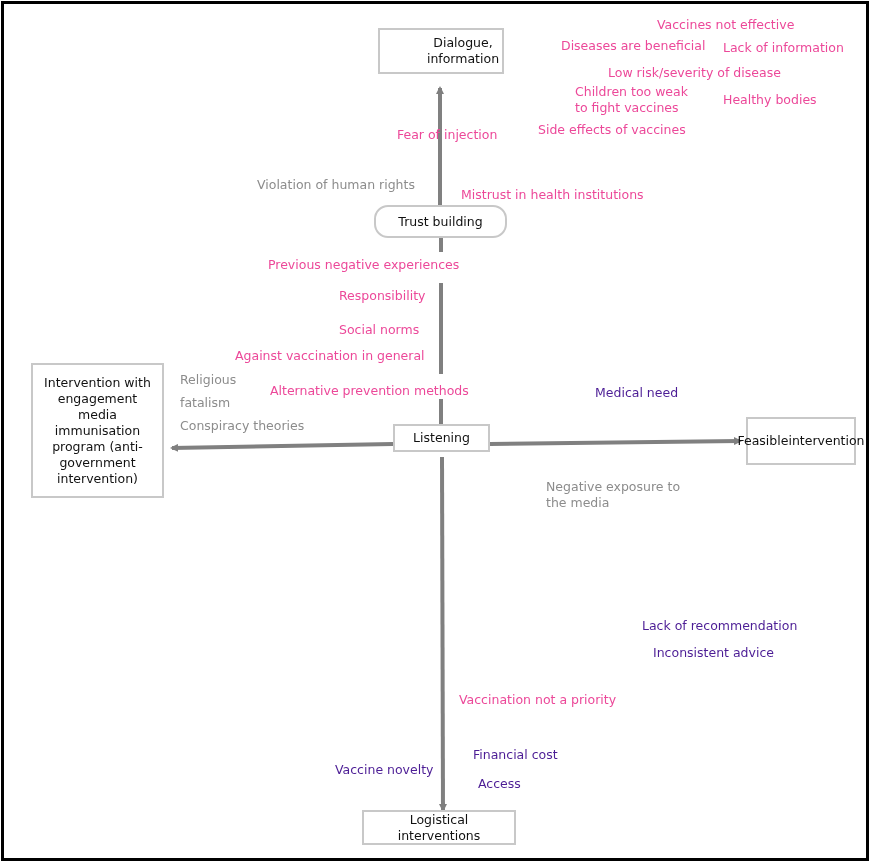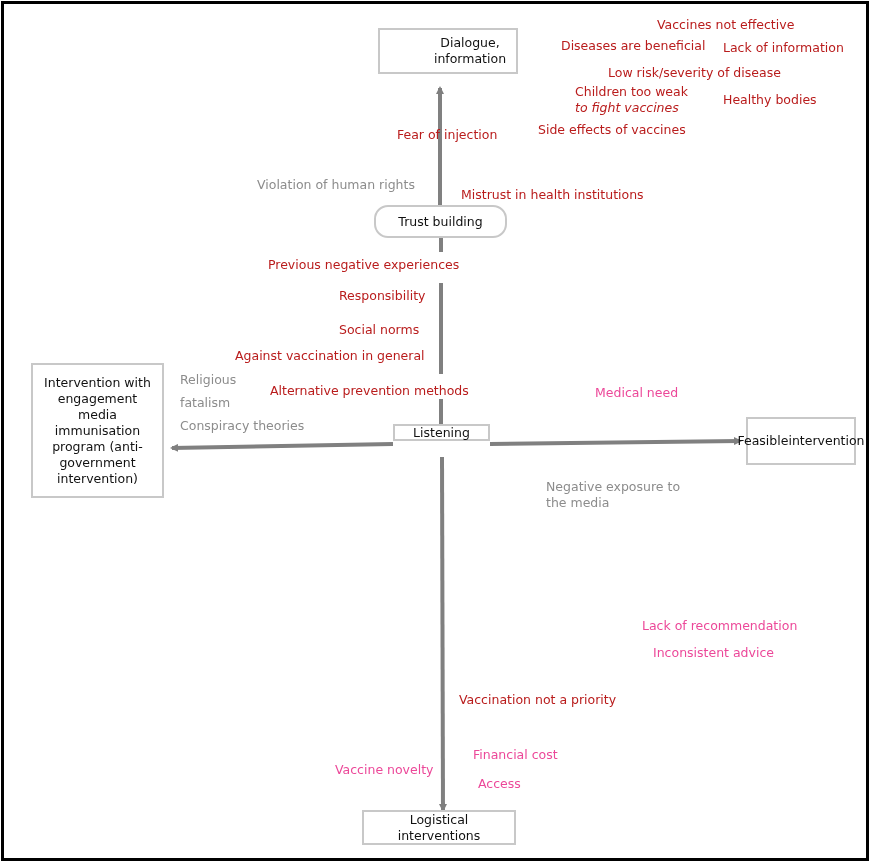--- a/index.html
+++ b/index.html
@@ -5,22 +5,22 @@
   html, body { margin: 0; padding: 0; background: #ffffff; }
   body { width: 876px; height: 867px; position: relative; overflow: hidden;
          font-family: "DejaVu Sans", sans-serif; }
   .frame { position: absolute; left: 1px; top: 1px; width: 868px; height: 860px;
            border: 3px solid #000; box-sizing: border-box; background: #fff; }
   .node { position: absolute; box-sizing: border-box; border: 2px solid #c8c8c8;
           background: #fff; color: #111; font-size: 12.5px; text-align: center;
           display: flex; align-items: center; justify-content: center; line-height: 16px;
           padding: 2px 4px; }
   .lbl { position: absolute; font-size: 12.5px; white-space: nowrap; line-height: 16px; }
-  .green { color: #b91c1c; }
-  .blue { color: #ec4899; text-align: right; }
+  .green { color: #ec4899; }
+  .blue { color: #4c1d95; text-align: right; }
   .gray { color: #8c8c8c; }
   svg.arrows { position: absolute; left: 0; top: 0; }
 </style>
 </head>
 <body>
 
 <div class="frame"></div>
 
 <svg class="arrows" width="876" height="867">
   <defs>
@@ -35,28 +35,28 @@
   <line x1="441" y1="283" x2="441" y2="374" stroke="#808080" stroke-width="4"></line>
   <line x1="441" y1="399" x2="441" y2="424" stroke="#808080" stroke-width="4"></line>
 
   <line x1="442" y1="457" x2="443" y2="810" stroke="#808080" stroke-width="4" marker-end="url(#ah)"></line>
 
   <line x1="393" y1="444" x2="172" y2="448" stroke="#808080" stroke-width="4" marker-end="url(#ah)"></line>
 
   <line x1="490" y1="444" x2="740" y2="441" stroke="#808080" stroke-width="4" marker-end="url(#ah)"></line>
 </svg>
 
-<div class="node" style="left:378px;top:28px;width:140px;height:46px;flex-direction:column;padding-left:48px;">
+<div class="node" style="left:378px;top:28px;width:126px;height:46px;flex-direction:column;padding-left:48px;">
   <span>Dialogue,</span>
   <span>information</span>
 </div>
 <div class="node" style="left:374px;top:205px;width:133px;height:33px;border-radius:14px;">
   <span>Trust building</span>
 </div>
-<div class="node" style="left:393px;top:424px;width:97px;height:17px;">
+<div class="node" style="left:393px;top:424px;width:97px;height:28px;">
   <span>Listening</span>
 </div>
 <div class="node" style="left:31px;top:363px;width:133px;height:135px;flex-direction:column;">
   <span>Intervention with</span>
   <span>engagement</span>
   <span>media</span>
   <span>immunisation</span>
   <span>program (anti-</span>
   <span>government</span>
   <span>intervention)</span>
@@ -67,21 +67,21 @@
 </div>
 <div class="node" style="left:362px;top:810px;width:154px;height:35px;">
   <span>Logistical interventions</span>
 </div>
 
 <div class="lbl green" style="left:657px;top:17px;">Vaccines not effective</div>
 <div class="lbl green" style="left:561px;top:38px;">Diseases are beneficial</div>
 <div class="lbl green" style="left:723px;top:40px;">Lack of information</div>
 <div class="lbl green" style="left:608px;top:65px;">Low risk/severity of disease</div>
 <div class="lbl green" style="left:575px;top:84px;">Children too weak</div>
-<div class="lbl green" style="left:575px;top:100px;font-style:italic;">to fight vaccines</div>
+<div class="lbl green" style="left:575px;top:100px;">to fight vaccines</div>
 <div class="lbl green" style="left:723px;top:92px;">Healthy bodies</div>
 <div class="lbl green" style="left:538px;top:122px;">Side effects of vaccines</div>
 <div class="lbl green" style="left:397px;top:127px;">Fear of injection</div>
 <div class="lbl gray" style="left:257px;top:177px;">Violation of human rights</div>
 <div class="lbl green" style="left:461px;top:187px;">Mistrust in health institutions</div>
 <div class="lbl green" style="left:268px;top:257px;">Previous negative experiences</div>
 <div class="lbl green" style="left:339px;top:288px;">Responsibility</div>
 <div class="lbl green" style="left:339px;top:322px;">Social norms</div>
 <div class="lbl green" style="left:235px;top:348px;">Against vaccination in general</div>
 <div class="lbl gray" style="left:180px;top:372px;">Religious</div>

